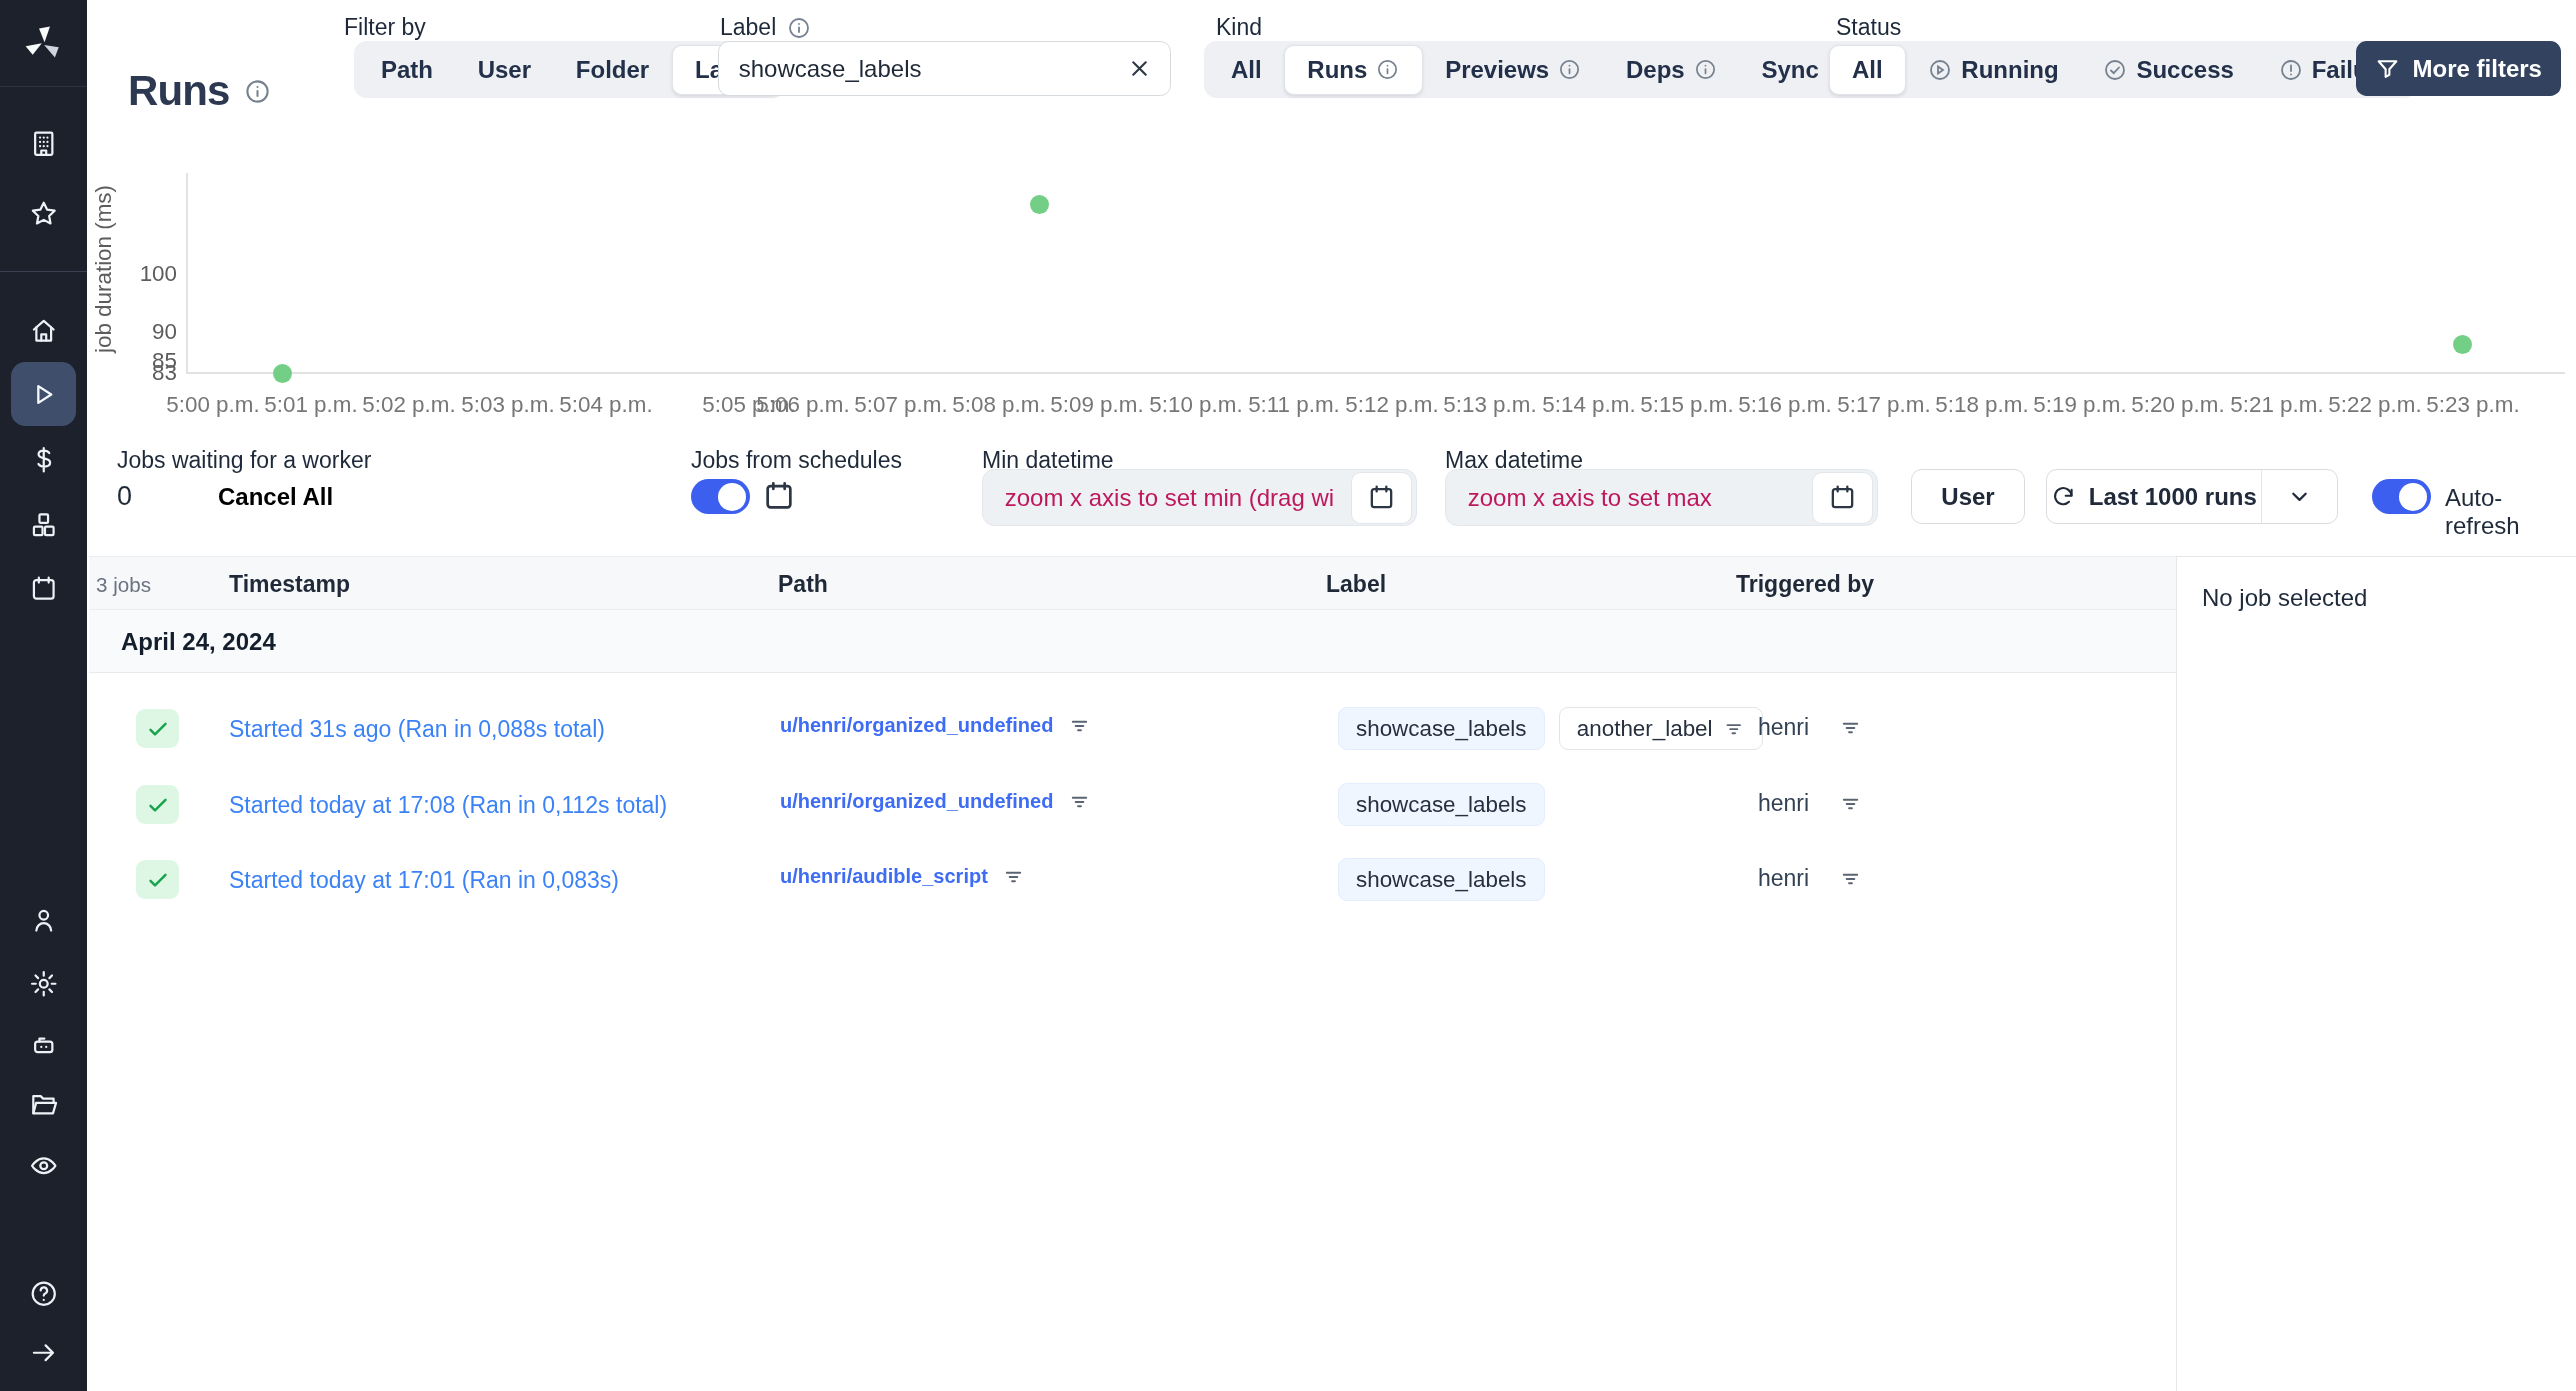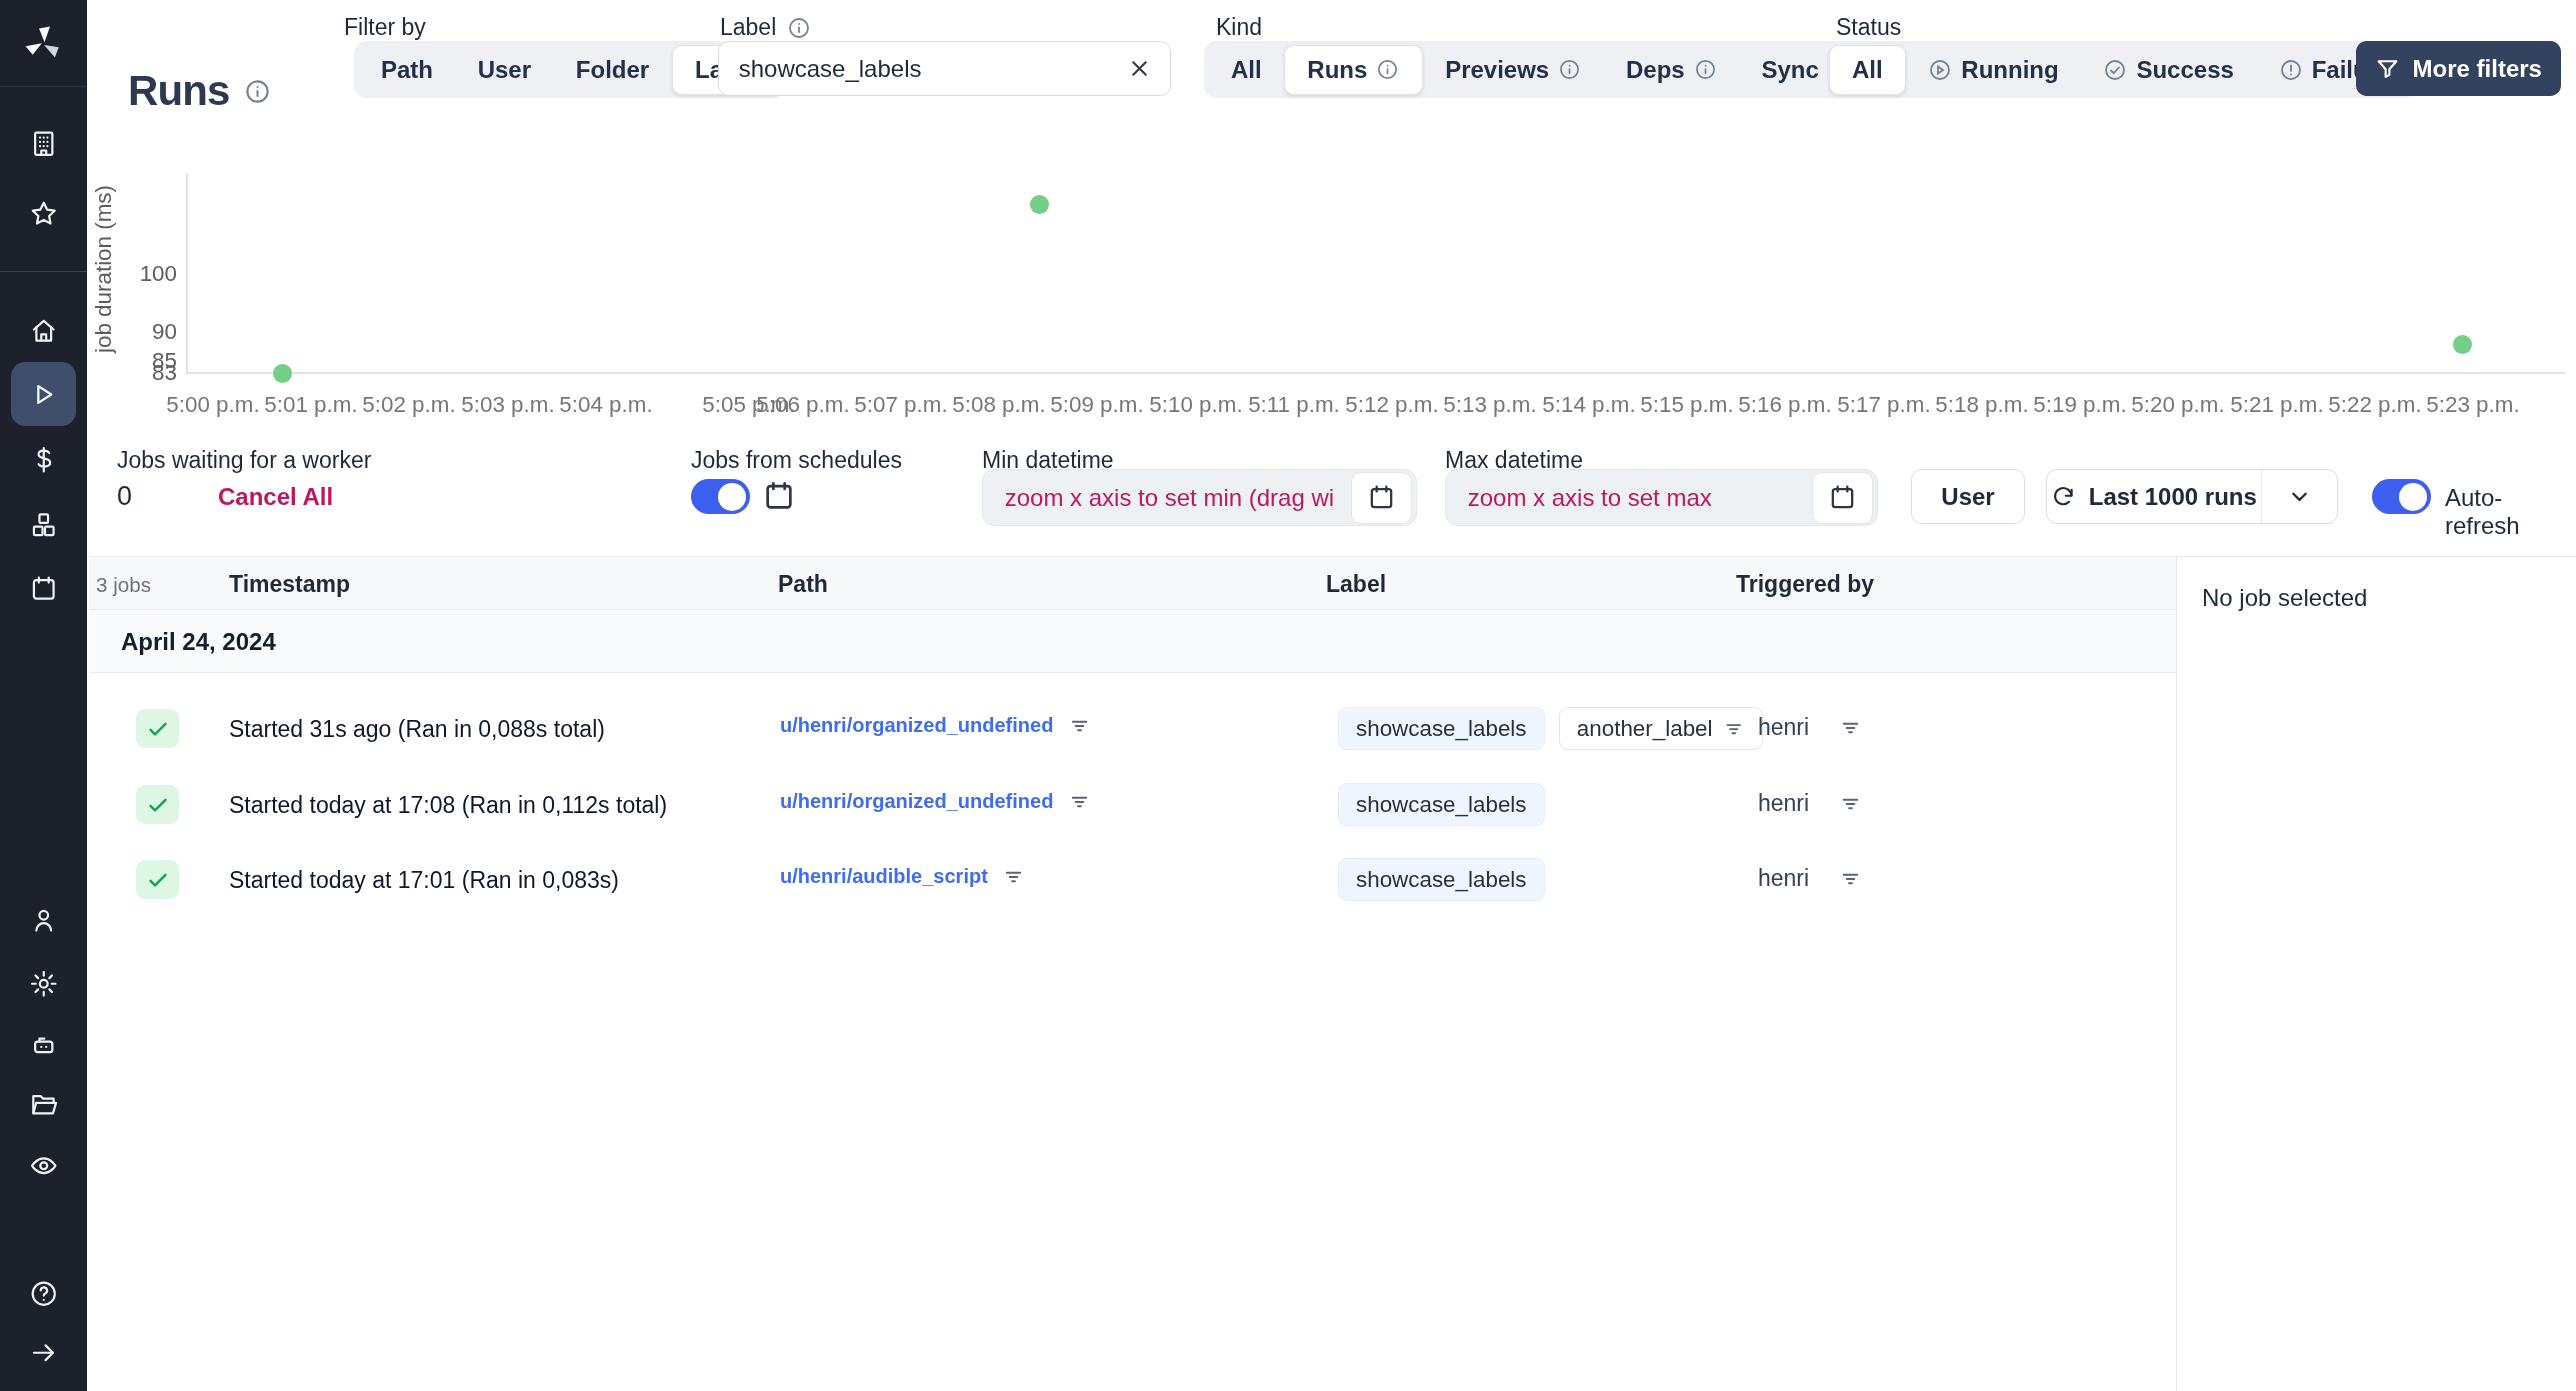--- a/index.html
+++ b/index.html
@@ -41,21 +41,21 @@
   .dt-cal-btn{width:59px;height:50px;background:#fff;border:0.9px solid #e2e6ea;border-radius:9.8px;margin-right:3.6px;display:flex;align-items:center;justify-content:center;flex:none;cursor:pointer;}
   .btn{position:absolute;top:469px;height:55px;background:#fff;border:0.9px solid #d8dce1;border-radius:10.7px;display:flex;align-items:center;justify-content:center;font-size:24px;font-weight:600;color:#202a3a;cursor:pointer;box-sizing:border-box;}
   .btn svg{stroke:#202a3a;fill:none;stroke-width:2;stroke-linecap:round;stroke-linejoin:round;}
   
   .tbl-head{position:absolute;left:89px;top:556px;width:2088px;height:54px;background:#f7f8fa;border-top:0.9px solid #ebedf0;border-bottom:0.9px solid #ebedf0;box-sizing:border-box;}
   .th{position:absolute;top:571px;font-size:23px;font-weight:700;color:#1f2937;}
   .date-band{position:absolute;left:89px;top:610px;width:2088px;height:63px;background:#f8fafc;border-bottom:0.9px solid #e8eaee;box-sizing:border-box;}
   .job-row{position:absolute;left:89px;width:2088px;height:75px;cursor:pointer;}
   .chk{position:absolute;left:47px;top:18px;width:43px;height:39px;border-radius:9px;background:#def7e5;display:flex;align-items:center;justify-content:center;}
   .chk svg{stroke:#16a34a;fill:none;stroke-width:2.4;stroke-linecap:round;stroke-linejoin:round;}
-  .cell-ts{position:absolute;left:140px;top:25px;font-size:23px;color:#0f172a;white-space:nowrap;}
+  .cell-ts{position:absolute;left:140px;top:25px;font-size:23px;color:#3b82f6;white-space:nowrap;}
   .cell-path{position:absolute;left:691px;top:23px;display:flex;align-items:center;gap:14.3px;}
   .plink{font-size:20px;font-weight:600;color:#3e6cf3;cursor:pointer;white-space:nowrap;}
   .fbars svg{stroke:#5b6472;fill:none;stroke-width:2;stroke-linecap:round;}
   .cell-labels{position:absolute;left:1249px;top:16px;display:flex;align-items:center;gap:14.3px;}
   .badge{display:inline-flex;align-items:center;gap:10.7px;height:43px;padding:0 17px;border-radius:9px;font-size:22.4px;color:#27303f;background:#eff6ff;border:0.9px solid #e3edfd;box-sizing:border-box;white-space:nowrap;}
   .badge.plain{background:#fff;border:0.9px solid #e1e5ea;cursor:pointer;}
   .cell-trig{position:absolute;left:1669px;top:23px;display:flex;align-items:center;gap:30px;font-size:23px;color:#334155;}
   
   .right-panel{position:absolute;left:2176px;top:556px;width:400px;height:835px;background:#fff;border-left:1.8px solid #e5e7eb;border-top:1.8px solid #e5e7eb;box-sizing:border-box;}
 </style>
@@ -310,21 +310,21 @@
       <div class="xtick" style="left: 2375px;">5:22 p.m.</div>
       <div class="xtick" style="left: 2473px;">5:23 p.m.</div>
       <div class="dot" style="left: 273px; top: 364px; background: rgb(114, 207, 133);"></div>
       <div class="dot" style="left: 1030px; top: 195px; background: rgb(114, 207, 133);"></div>
       <div class="dot" style="left: 2453px; top: 335px; background: rgb(114, 207, 133);"></div>
     </div>
 </div>
 
 <div class="ctl-lbl" style="left:117px">Jobs waiting for a worker</div>
 <div class="abs" style="left:117px;top:481px;font-size:27px;color:#1f2937">0</div>
-<div class="abs" style="left:218px;top:483px;font-size:24px;font-weight:700;color:#be185d;cursor:pointer">Cancel All</div>
+<div class="abs" style="left:218px;top:483px;font-size:24px;font-weight:700;color:#000000;cursor:pointer">Cancel All</div>
 
 <div class="ctl-lbl" style="left:691px">Jobs from schedules</div>
 <div class="tog" style="left:691px;top:479px"></div>
 <span class="cal-ic abs" style="left:762px;top:479px;cursor:pointer">
     <svg width="34" height="34" viewBox="0 0 24 24">
       <rect x="4" y="5" width="16" height="15" rx="2"></rect>
       <path d="M8 3v4M16 3v4"></path>
     </svg>
   </span>
 

